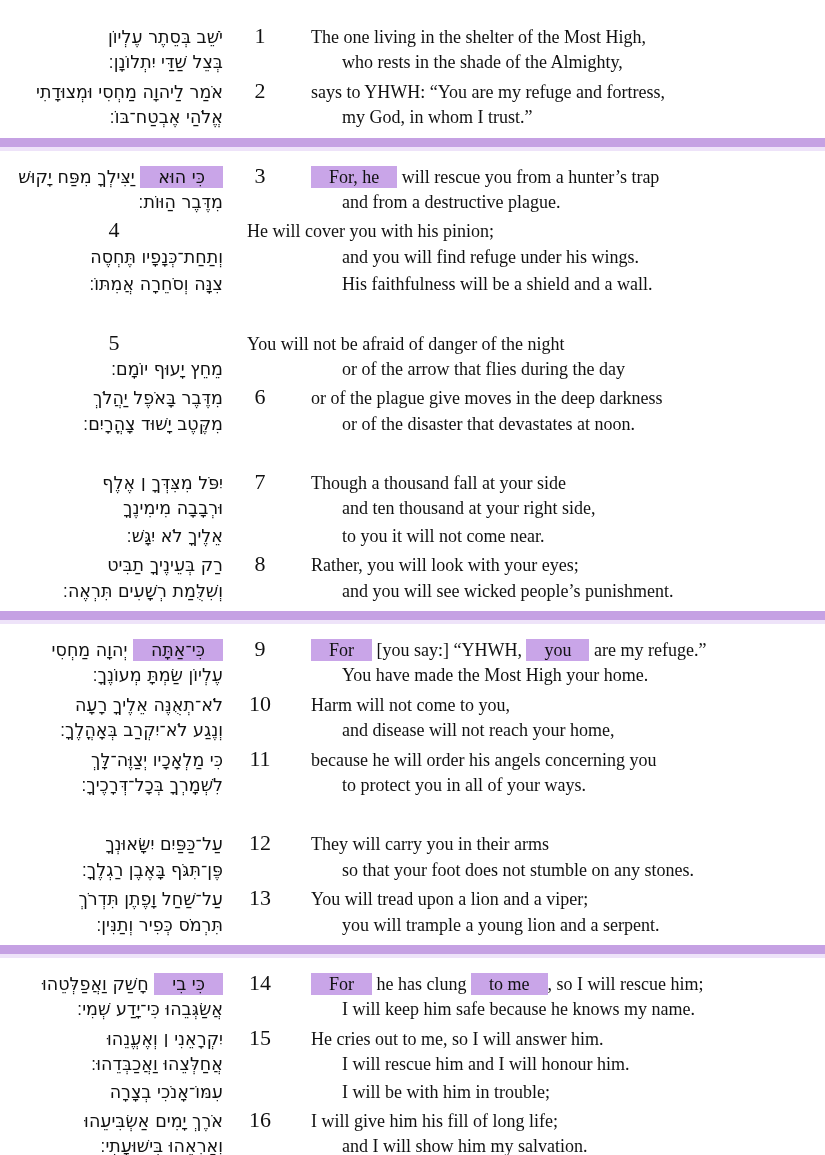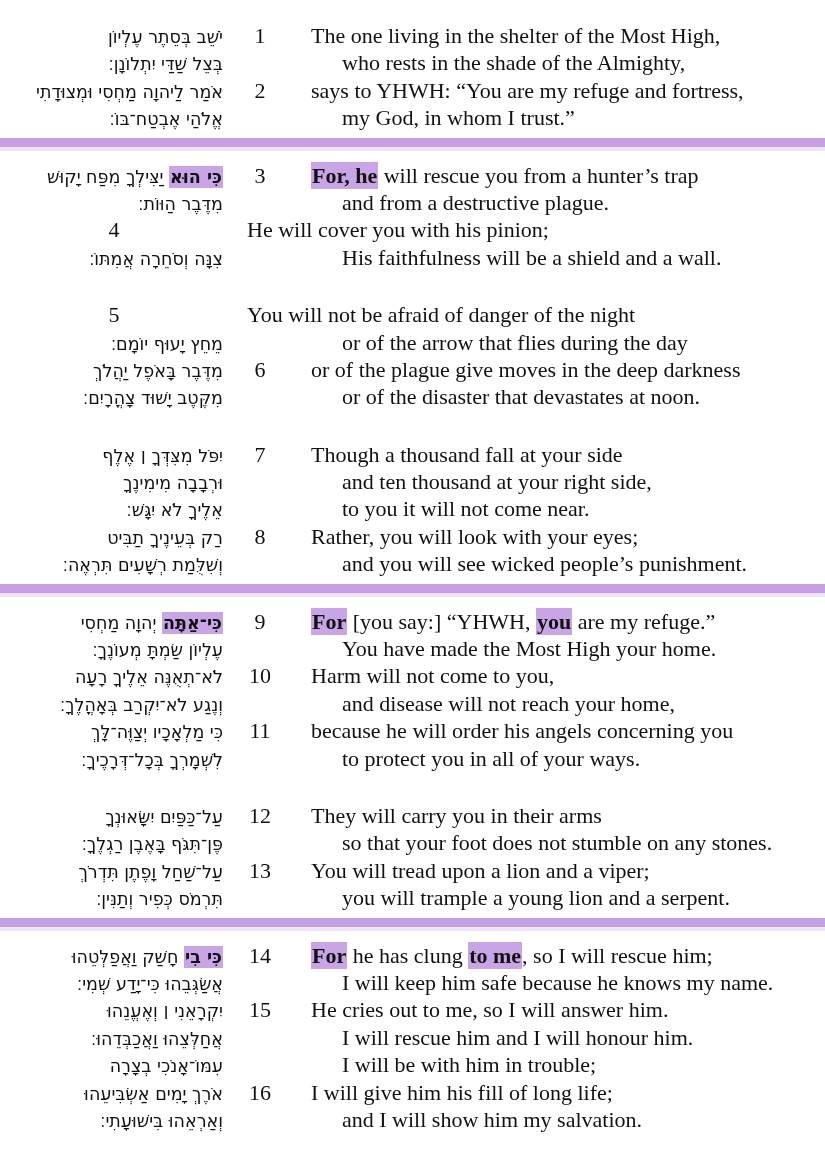--- a/index.html
+++ b/index.html
@@ -34,29 +34,29 @@
     line-height: 27.4px;
     white-space: nowrap;
   }
   .num {
     text-align: center;
     font-size: 22px;
     line-height: 27.4px;
   }
   .eng {
     padding-left: 19px;
-    font-size: 22px;
+    font-size: 18px;
     line-height: 27.4px;
     white-space: nowrap;
   }
   .eng.indent { padding-left: 50px; }
   .hl {
     background: var(--hl);
-    font-weight: bold;
-    padding: 1px 1px;
+    font-weight: normal;
+    padding: 1px 18px;
   }
   .divider {
     height: 13px;
     margin: 6px 0 11px 0;
     background: linear-gradient(to bottom,
       var(--div-main) 0%, var(--div-main) 68%,
       var(--div-light) 68%, var(--div-light) 100%);
   }
   .block + .block { margin-top: 30px; }
 </style>
@@ -100,20 +100,25 @@
           <div class="row">
             <div class="cell heb" dir="rtl"><span class="seg">מִדֶּבֶר הַוּוֹת׃</span></div>
             <div class="cell num"></div>
             <div class="cell eng indent"><span class="seg">and from a destructive plague.</span></div>
           </div>
           <div class="row">
             <div class="cell num">4</div>
             <div class="cell eng"><span class="seg">He will cover you with his pinion;</span></div>
           </div>
           <div class="row">
+            <div class="cell heb" dir="rtl"><span class="seg">וְתַחַת־כְּנָפָיו תֶּחְסֶה</span></div>
+            <div class="cell num"></div>
+            <div class="cell eng indent"><span class="seg">and you will find refuge under his wings.</span></div>
+          </div>
+          <div class="row">
             <div class="cell heb" dir="rtl"><span class="seg">צִנָּה וְסֹחֵרָה אֲמִתּוֹ׃</span></div>
             <div class="cell num"></div>
             <div class="cell eng indent"><span class="seg">His faithfulness will be a shield and a wall.</span></div>
           </div>
         </div>
         <div class="block">
           <div class="row">
             <div class="cell num">5</div>
             <div class="cell eng"><span class="seg">You will not be afraid of danger of the night</span></div>
           </div>

